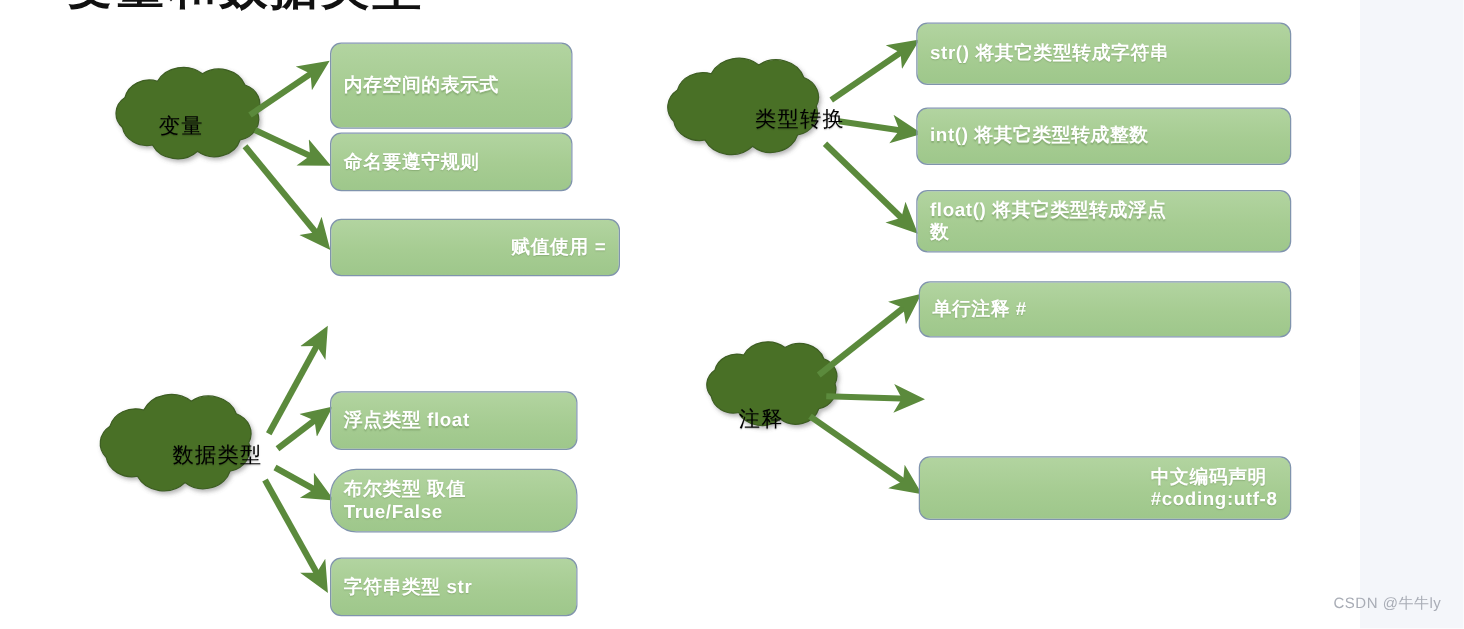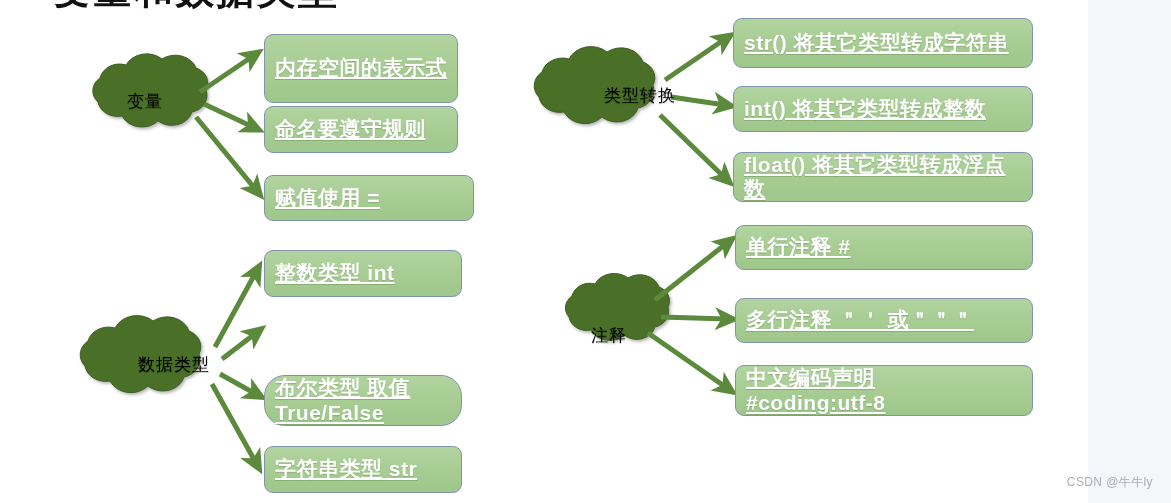--- a/index.html
+++ b/index.html
@@ -60,29 +60,28 @@
     transform: translate(-50%, -50%);
     text-shadow: 0 1px 1px rgba(0,0,0,0.25);
   }
   .leaf {
     position: absolute;
     box-sizing: border-box;
     background: linear-gradient(180deg, #b2d4a0 0%, #a6cc92 55%, #9ec78b 100%);
     border: 1px solid #8094ad;
     border-radius: 9px;
     color: #ffffff;
-    font-size: 21px;
+    font-size: 15px;
     font-weight: bold;
     letter-spacing: 0.5px;
     display: flex;
     align-items: center;
     padding: 0 10px;
     line-height: 1.15;
     text-shadow: 0 1px 1px rgba(90,120,70,0.35);
-    text-decoration: underline;
   }
   .leaf.two-line {
     align-items: center;
   }
   .leaf span {
     display: block;
     white-space: pre-line;
   }
   .watermark {
     position: absolute;
@@ -213,26 +212,26 @@
   <div class="cloud-label" style="left:139px; top:364px;margin-left:35px;">数据类型</div>
   <div class="cloud-label" style="left:593px; top:95px;margin-left:47px;">类型转换</div>
   <div class="cloud-label" style="left:609px; top:317px;margin-top:18px;">注释</div>
 
   <div class="leaf" style="left:264px; top:34px; width:194px; height:69px;">
     <span>内存空间的表示式</span>
   </div>
   <div class="leaf" style="left:264px; top:106px; width:194px; height:47px;">
     <span>命名要遵守规则</span>
   </div>
-  <div class="leaf" style="left:264px; top:175px; width:210px; height:46px;">
+  <div class="leaf" style="left:264px; top:175px; width:232px; height:46px;justify-content:flex-end;">
     <span>赋值使用  =</span>
   </div>
 
-  <div class="leaf" style="left:264px; top:250px; width:198px; height:47px;">
-    <span>整数类型  int</span>
+  <div class="leaf" style="left:264px; top:313px; width:198px; height:47px;">
+    <span>浮点类型  float</span>
   </div>
   <div class="leaf two-line" style="left:264px; top:375px; width:198px; height:51px;border-radius:21px;">
     <span>布尔类型 取值
 True/False</span>
   </div>
   <div class="leaf" style="left:264px; top:446px; width:198px; height:47px;">
     <span>字符串类型  str</span>
   </div>
 
   <div class="leaf" style="left:733px; top:18px; width:300px; height:50px;">
@@ -242,23 +241,20 @@
     <span>int() 将其它类型转成整数</span>
   </div>
   <div class="leaf two-line" style="left:733px; top:152px; width:300px; height:50px;">
     <span>float() 将其它类型转成浮点
 数</span>
   </div>
 
   <div class="leaf" style="left:735px; top:225px; width:298px; height:45px;align-items:center;">
     <span>单行注释   #</span>
   </div>
-  <div class="leaf" style="left:735px; top:298px; width:298px; height:45px;">
-    <span>多行注释   ＂＇      或＂＂＂</span>
-  </div>
-  <div class="leaf two-line" style="left:735px; top:365px; width:298px; height:51px;">
+  <div class="leaf two-line" style="left:735px; top:365px; width:298px; height:51px;justify-content:flex-end;">
     <span>中文编码声明
 #coding:utf-8</span>
   </div>
 
   <div class="watermark">CSDN @牛牛ly</div>
 
 </div>
 
 </body></html>

